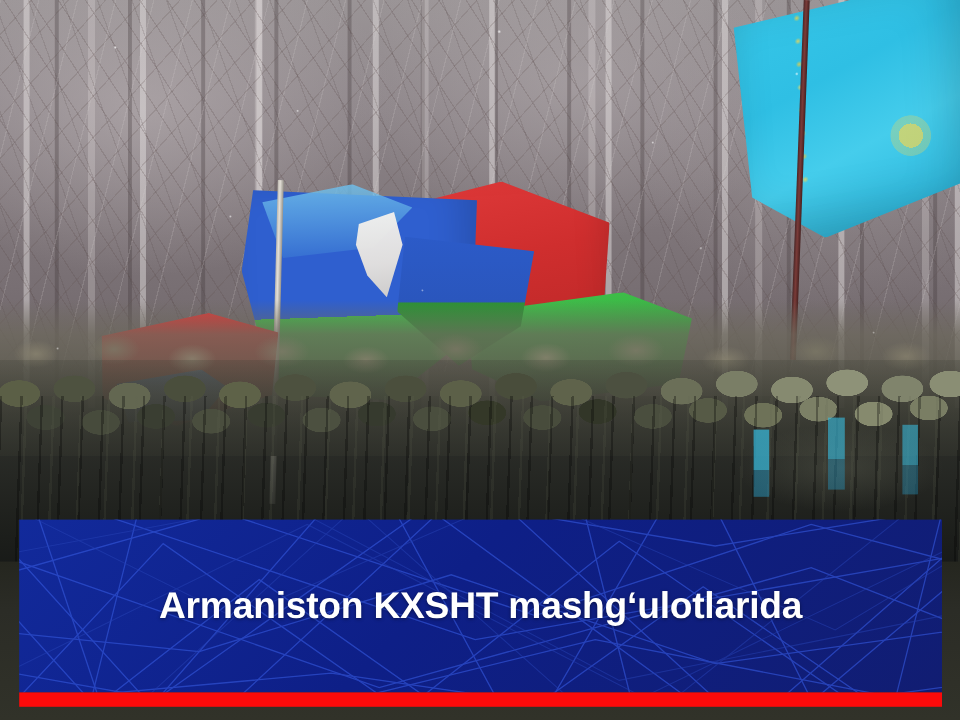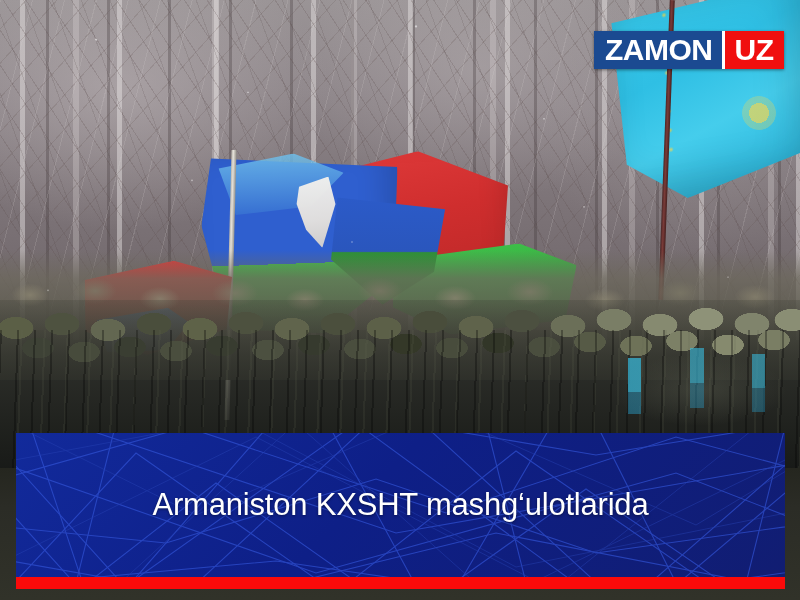--- a/index.html
+++ b/index.html
@@ -382,21 +382,21 @@
     width: 769px; height: 144px;
     display: flex;
     flex-direction: column;
     align-items: center;
     justify-content: center;
     gap: 2px;
   }
   .headline-1 {
     color: #ffffff;
     font-size: 31px;
-    font-weight: normal;
+    font-weight: bold;
     line-height: 1.16;
     text-align: center;
     letter-spacing: -.2px;
     text-shadow: 0 1px 3px rgba(0,0,0,.45);
     white-space: nowrap;
   }
   .headline-2 {
     color: #fb0a0a;
     font-size: 31px;
     font-weight: bold;
@@ -447,24 +447,20 @@
     <div class="troops"></div>
     <div class="helmets"></div>
     <div class="troop-texture"></div>
     <div class="patches"></div>
     <div class="patches2"></div>
     <div class="patches3"></div>
     <div class="snowfall"></div>
     <div class="ground"></div>
   </div>
 
-  <div class="logo">
-    <div class="logo-zamon">ZAMON</div>
-    <div class="logo-uz">UZ</div>
-  </div>
 
   <div class="banner">
     <svg class="banner-net" viewBox="0 0 880 230" preserveAspectRatio="none">
       <g stroke="#3355d8" stroke-width="1.1" fill="none" opacity="0.85">
         <path d="M-10 40 L300 8 L620 62 L880 20"></path>
         <path d="M-10 96 L210 34 L470 120 L700 44 L880 92"></path>
         <path d="M10 220 L160 60 L360 200 L540 58 L760 210"></path>
         <path d="M-10 160 L250 206 L520 140 L820 198"></path>
         <path d="M40 -10 L120 230 L330 -10 L460 230 L600 -10 L720 230"></path>
         <path d="M-10 18 L180 228 L420 6 L660 226 L880 40"></path>

